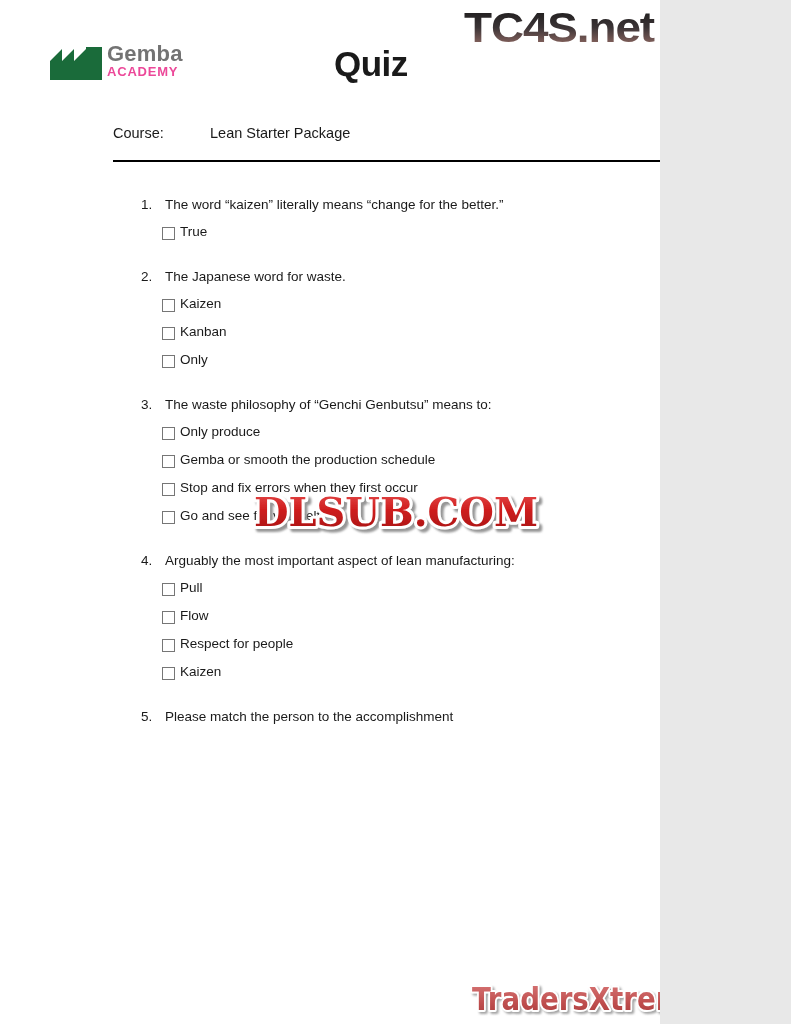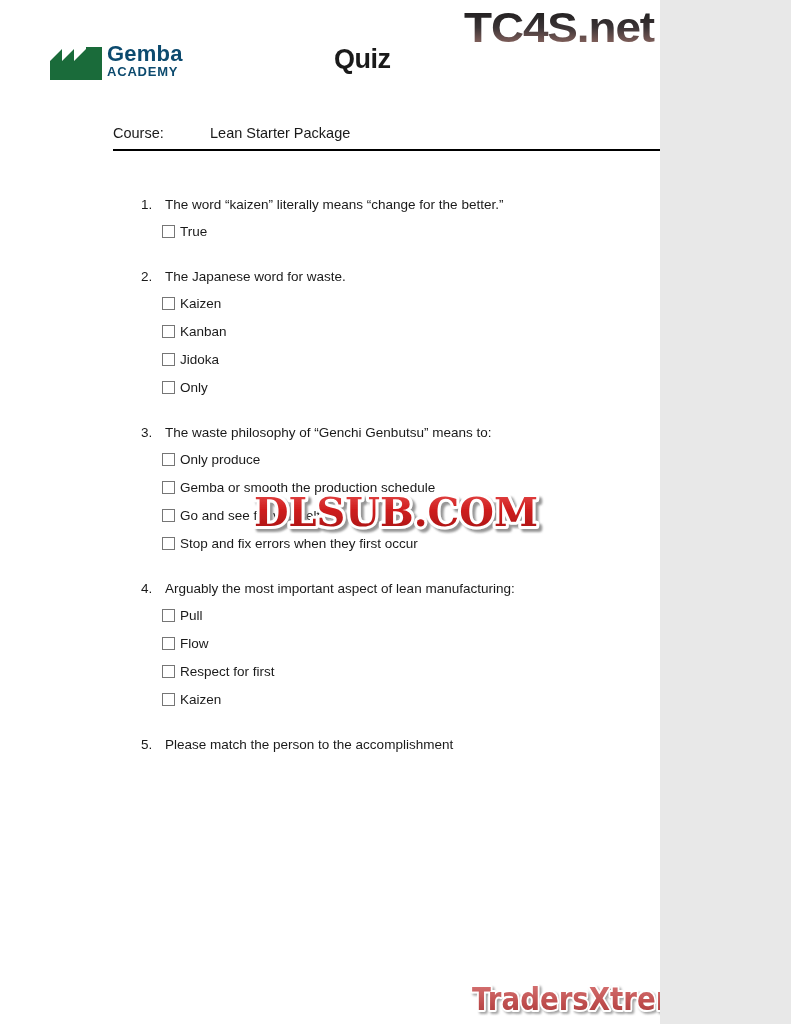--- a/index.html
+++ b/index.html
@@ -21,44 +21,44 @@
     font-size: 22px; font-weight: bold; letter-spacing: 0.2px;
     line-height: 20px;
   }
   .logo-sub {
     font-size: 13px; font-weight: bold; letter-spacing: 0.8px;
     line-height: 14px; margin-top: 1px;
   }
 
   .title {
     position: absolute; left: 334px; top: 44px; margin: 0;
-    font-size: 27px; font-weight: bold; letter-spacing: -0.5px;
+    font-size: 35px; font-weight: bold; letter-spacing: -0.5px;
   }
 
   
   .course-block {
     position: absolute; left: 113px; top: 124px; width: 564px;
     font-size: 14.5px; line-height: 18px;
     border-bottom: 2px solid #000;
-    padding-bottom: 7px;
+    padding-bottom: 18px;
   }
   .course-row { display: flex; }
   .course-label { width: 97px; flex: 0 0 97px; }
 
   
   .questions {
     position: absolute; left: 141px; top: 196px; width: 530px;
     font-size: 13.5px; line-height: 17px;
   }
   .question { margin-bottom: 28px; }
   .qhead { display: flex; margin-bottom: 10px; }
   .qnum { width: 24px; flex: 0 0 24px; }
   .qtext { flex: 1; }
   .options { margin-left: 21px; }
-  .option { display: flex; align-items: center; height: 17px; margin-bottom: 11px; }
+  .option { display: flex; align-items: flex-end; height: 17px; margin-bottom: 11px; }
   .checkbox {
     width: 11px; height: 11px; border: 1px solid #767676;
     background: #fff; margin-right: 5px; flex: 0 0 auto;
   }
 
   
   .wm-top    { position: absolute; top: 2px; right: 3px; }
   .wm-center { position: absolute; left: 246px; top: 488px; }
   .wm-bottom { position: absolute; left: 462px; top: 978px; }
 </style>
@@ -76,22 +76,22 @@
       </linearGradient>
     </defs>
     <text x="98" y="40" text-anchor="middle" font-family="Liberation Sans, sans-serif" font-size="42" font-weight="bold" letter-spacing="-1" textLength="190" lengthAdjust="spacingAndGlyphs" fill="url(#gradTC)">TC4S.net</text>
   </svg>
 
   <div class="logo">
     <svg class="logo-icon" width="52" height="36" viewBox="0 0 52 36">
       <polygon points="0,36 0,17 12,5 12,17 24,5 24,17 36,5 36,3 52,3 52,36" fill="#1a6b3a"></polygon>
     </svg>
     <div class="logo-text">
-      <div class="logo-brand" style="color:#0c4a6e;">Gemba</div>
-      <div class="logo-sub" style="color:#0c4a6e;">ACADEMY</div>
+      <div class="logo-brand" style="color:#737373;">Gemba</div>
+      <div class="logo-sub" style="color:#ec4899;">ACADEMY</div>
     </div>
   </div>
 
   <h1 class="title">Quiz</h1>
 
   <div class="course-block">
     <div class="course-row">
       <span class="course-label">Course:</span>
       <span class="course-value">Lean Starter Package</span>
     </div>
@@ -119,69 +119,65 @@
           <div class="option">
             <span class="checkbox"></span>
             <span>Kaizen</span>
           </div>
           <div class="option">
             <span class="checkbox"></span>
             <span>Kanban</span>
           </div>
           <div class="option">
             <span class="checkbox"></span>
-            <span>Jidoka</span>
-          </div>
-          <div class="option">
-            <span class="checkbox"></span>
             <span>Only</span>
           </div>
         </div>
       </div>
       <div class="question">
         <div class="qhead">
           <span class="qnum">3.</span>
           <span class="qtext">The waste philosophy of “Genchi Genbutsu” means to:</span>
         </div>
         <div class="options">
           <div class="option">
             <span class="checkbox"></span>
             <span>Only produce</span>
           </div>
           <div class="option">
             <span class="checkbox"></span>
             <span>Gemba or smooth the production schedule</span>
           </div>
           <div class="option">
             <span class="checkbox"></span>
+            <span>Stop and fix errors when they first occur</span>
+          </div>
+          <div class="option">
+            <span class="checkbox"></span>
             <span>Go and see for yourself</span>
-          </div>
-          <div class="option">
-            <span class="checkbox"></span>
-            <span>Stop and fix errors when they first occur</span>
           </div>
         </div>
       </div>
       <div class="question">
         <div class="qhead">
           <span class="qnum">4.</span>
           <span class="qtext">Arguably the most important aspect of lean manufacturing:</span>
         </div>
         <div class="options">
           <div class="option">
             <span class="checkbox"></span>
             <span>Pull</span>
           </div>
           <div class="option">
             <span class="checkbox"></span>
             <span>Flow</span>
           </div>
           <div class="option">
             <span class="checkbox"></span>
-            <span>Respect for first</span>
+            <span>Respect for people</span>
           </div>
           <div class="option">
             <span class="checkbox"></span>
             <span>Kaizen</span>
           </div>
         </div>
       </div>
       <div class="question">
         <div class="qhead">
           <span class="qnum">5.</span>

